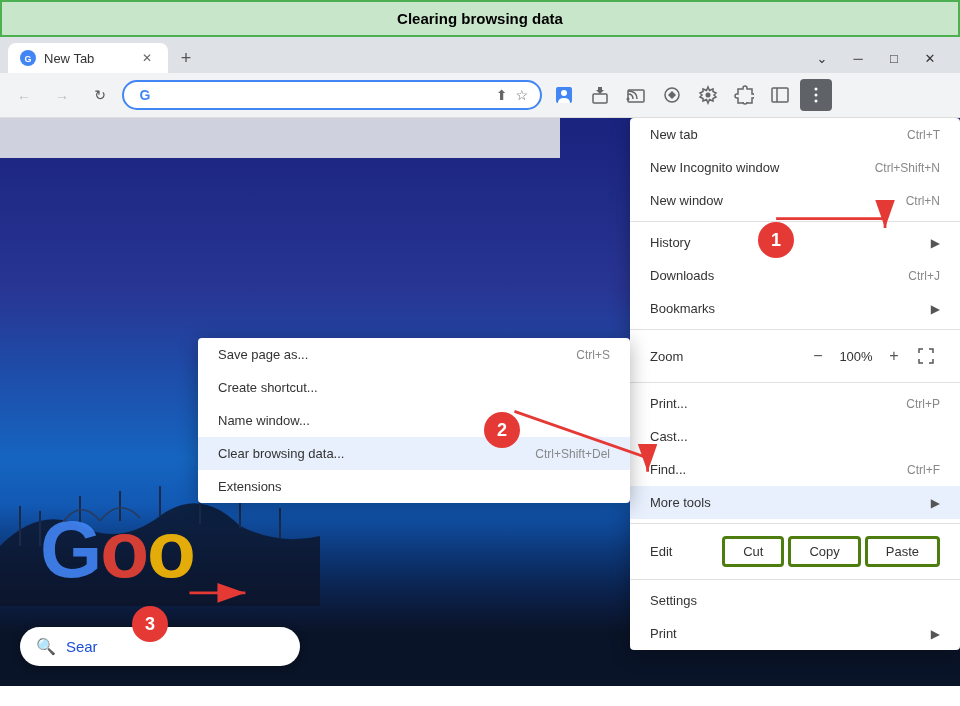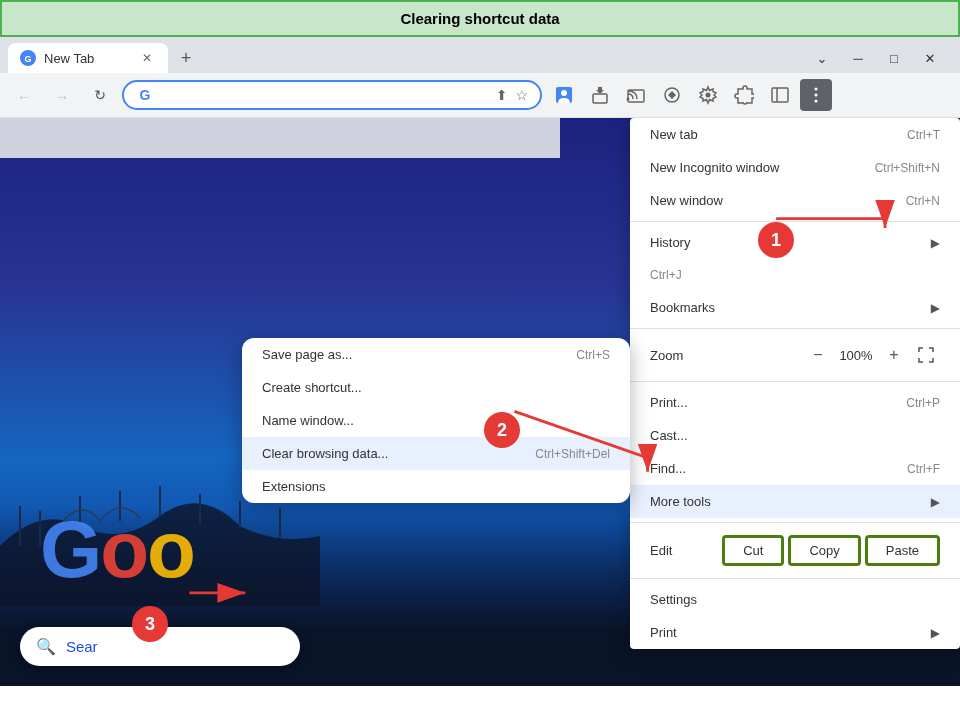--- a/index.html
+++ b/index.html
@@ -323,24 +323,24 @@
       font-size: 13px;
       color: #333;
       margin-left: 4px;
     }
 
     
     .submenu {
       position: absolute;
       top: 220px;
       right: 330px;
-      width: 388px;
+      width: 432px;
       background: #fff;
       box-shadow: 0 4px 20px rgba(0,0,0,0.3);
-      border-radius: 12px;
+      border-radius: 4px;
       z-index: 101;
       font-size: 13px;
     }
 
     .submenu-item {
       display: flex;
       align-items: center;
       padding: 9px 20px;
       cursor: pointer;
       color: #333;
@@ -389,21 +389,21 @@
       right: 400px;
       height: 40px;
       background: rgba(240, 240, 240, 0.85);
       backdrop-filter: blur(4px);
     }
   </style>
 </head>
 <body>
 
 <div class="title-bar">
-  <span>Clearing shortcut data</span>
+  <span>Clearing browsing data</span>
 </div>
 
 <div class="browser-chrome">
 
   <div class="tab-bar">
     <div class="tab">
       <div class="tab-favicon">
         <svg width="14" height="14" viewBox="0 0 14 14">
           <circle cx="7" cy="7" r="6" fill="#4285f4"></circle>
           <text x="7" y="11" text-anchor="middle" fill="white" font-size="9" font-weight="bold">G</text>
@@ -538,20 +538,21 @@
     </div>
 
     <div class="menu-separator"></div>
 
     <div class="menu-item">
       <span class="menu-item-label">History</span>
       <span class="menu-item-arrow">▶</span>
     </div>
 
     <div class="menu-item">
+      <span class="menu-item-label">Downloads</span>
       <span class="menu-item-shortcut">Ctrl+J</span>
     </div>
 
     <div class="menu-item">
       <span class="menu-item-label">Bookmarks</span>
       <span class="menu-item-arrow">▶</span>
     </div>
 
     <div class="menu-separator"></div>
 

